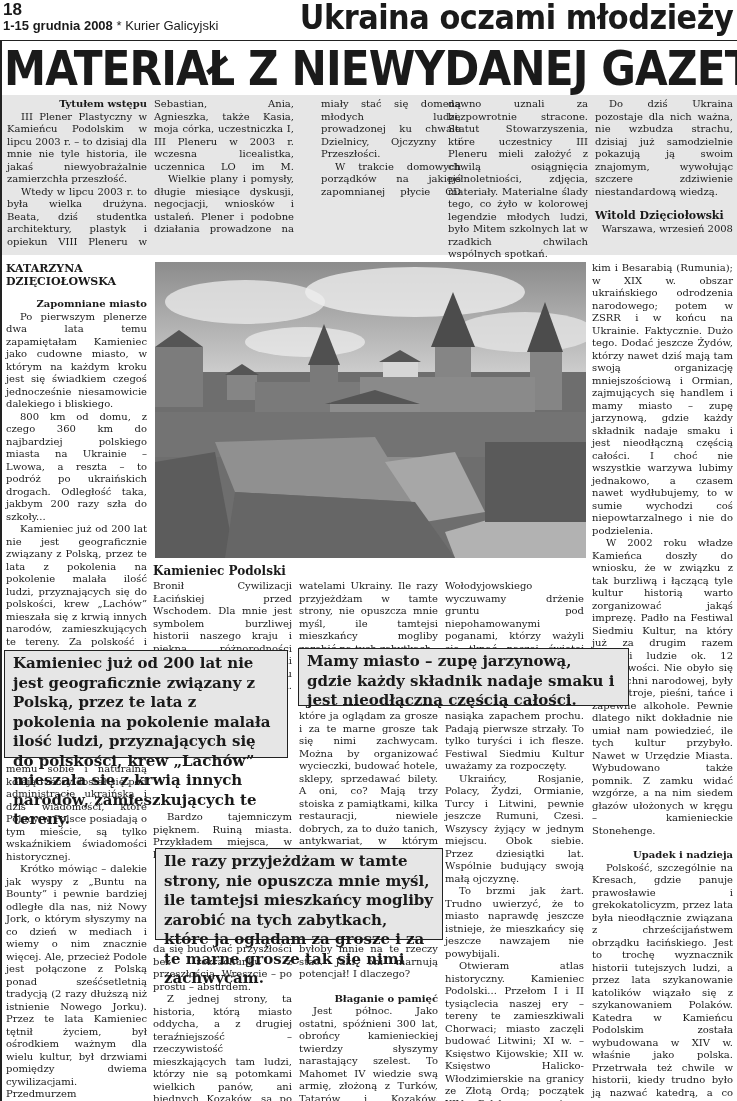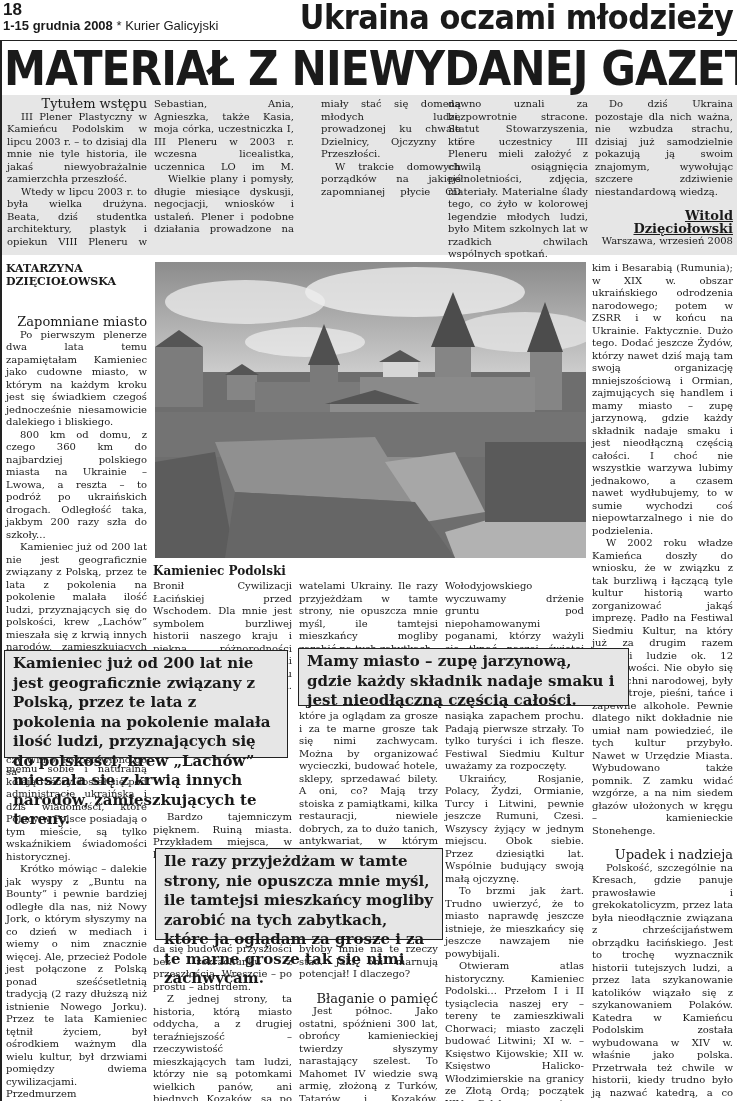--- a/index.html
+++ b/index.html
@@ -9,23 +9,23 @@
   .dateline{left:3px;top:18px;font:bold 13px "Liberation Sans",sans-serif;white-space:nowrap;}
   .dateline .src{font-weight:normal;}
   .section{right:4px;top:-2px;font:bold 33px "DejaVu Sans",sans-serif;letter-spacing:-0.5px;white-space:nowrap;transform:scaleX(0.92);transform-origin:right top;}
   .rule-top{left:0;top:40px;width:737px;height:1px;background:#222;}
   .leftbar{left:0;top:40px;width:2px;height:1061px;background:#222;}
   .headline{left:4px;top:40px;font:bold 48px "DejaVu Sans",sans-serif;letter-spacing:-1px;white-space:nowrap;transform:scaleX(0.88);transform-origin:left top;}
   .intro{left:2px;top:95px;width:735px;height:160px;background:#e6e6e6;}
   .col{position:absolute;font-size:10px;line-height:12.5px;text-align:justify;}
   .col p{margin:0;text-indent:14px;}
   .col p.noind{text-indent:0;}
-  .sub{font-weight:normal;text-align:right;font-size:13px;margin:0;text-indent:0 !important;}
+  .sub{font-weight:bold;text-align:right;font-size:10px;margin:0;text-indent:0 !important;}
   .author{font-weight:bold;font-size:11px;line-height:13px;}
-  .sig{text-align:right;font-weight:bold;font-size:13px;text-decoration:underline;}
+  .sig{font-weight:bold;font-size:11px;}
   .sigplace{text-align:right;}
   .photo{left:155px;top:262px;width:431px;height:296px;overflow:hidden;background:#9a9a9a;}
   .caption{left:153px;top:564px;font-weight:bold;font-size:12px;}
   .pull{position:absolute;background:#e6e6e6;border:1.5px solid #222;font:bold 15px "DejaVu Serif",serif;line-height:19.5px;padding:3px 8px;box-sizing:border-box;}
 </style>
 </head>
 <body>
 
 <div class="abs pagenum">18</div>
 <div class="abs dateline"><span>1-15 grudnia 2008</span><span class="src"> * </span><span class="src">Kurier Galicyjski</span></div>
@@ -53,21 +53,21 @@
   </div>
   <div class="col" style="left:593px;top:3px;width:138px;">
     <p>Do dziś Ukraina pozostaje dla nich ważna, nie wzbudza strachu, dzisiaj już samodzielnie pokazują ją swoim znajomym, wywołując szczere zdziwienie niestandardową wiedzą.</p>
     <p class="noind sig" style="margin-top:12px;">Witold Dzięciołowski</p>
     <p class="noind sigplace">Warszawa, wrzesień 2008</p>
   </div>
 </div>
 
 <div class="col" style="left:6px;top:262px;width:141px;">
   <div class="author"><span>KATARZYNA</span><br><span>DZIĘCIOŁOWSKA</span></div>
-  <p class="sub" style="margin-top:28px;text-align:right;">Zapomniane miasto</p>
+  <p class="sub" style="margin-top:10px;text-align:right;">Zapomniane miasto</p>
   <p>Po pierwszym plenerze dwa lata temu zapamiętałam Kamieniec jako cudowne miasto, w którym na każdym kroku jest się świadkiem czegoś jednocześnie niesamowicie dalekiego i bliskiego.</p>
   <p>800 km od domu, z czego 360 km do najbardziej polskiego miasta na Ukrainie – Lwowa, a reszta – to podróż po ukraińskich drogach. Odległość taka, jakbym 200 razy szła do szkoły...</p>
   <p>Kamieniec już od 200 lat nie jest geograficznie związany z Polską, przez te lata z pokolenia na pokolenie malała ilość ludzi, przyznających się do polskości, krew „Lachów” mieszała się z krwią innych narodów, zamieszkujących te tereny. Za polskość i nieodłączne od niej chrześcijaństwo ludzie byli prześladowani. Po okresie zaborów odległy Kamieniec Podolski nie był istotnym dla Polaków miastem, a na pewno nie tak, jak Lwów czy Wilno. Pozostawiono go sa-</p>
 </div>
 
 <div class="col" style="left:6px;top:763px;width:141px;">
   <p class="noind">memu sobie i naturalną koleją rzeczy dostał się pod administrację ukraińską i dziś wiadomości, które Polacy w Polsce posiadają o tym mieście, są tylko wskaźnikiem świadomości historycznej.</p>
   <p>Krótko mówiąc – dalekie jak wyspy z „Buntu na Bounty” i pewnie bardziej odległe dla nas, niż Nowy Jork, o którym słyszymy na co dzień w mediach i wiemy o nim znacznie więcej. Ale, przecież Podole jest połączone z Polską ponad sześćsetletnią tradycją (2 razy dłuższą niż istnienie Nowego Jorku). Przez te lata Kamieniec tętnił życiem, był ośrodkiem ważnym dla wielu kultur, był drzwiami pomiędzy dwiema cywilizacjami. Przedmurzem chrześcijaństwa”.</p>
 </div>
 

